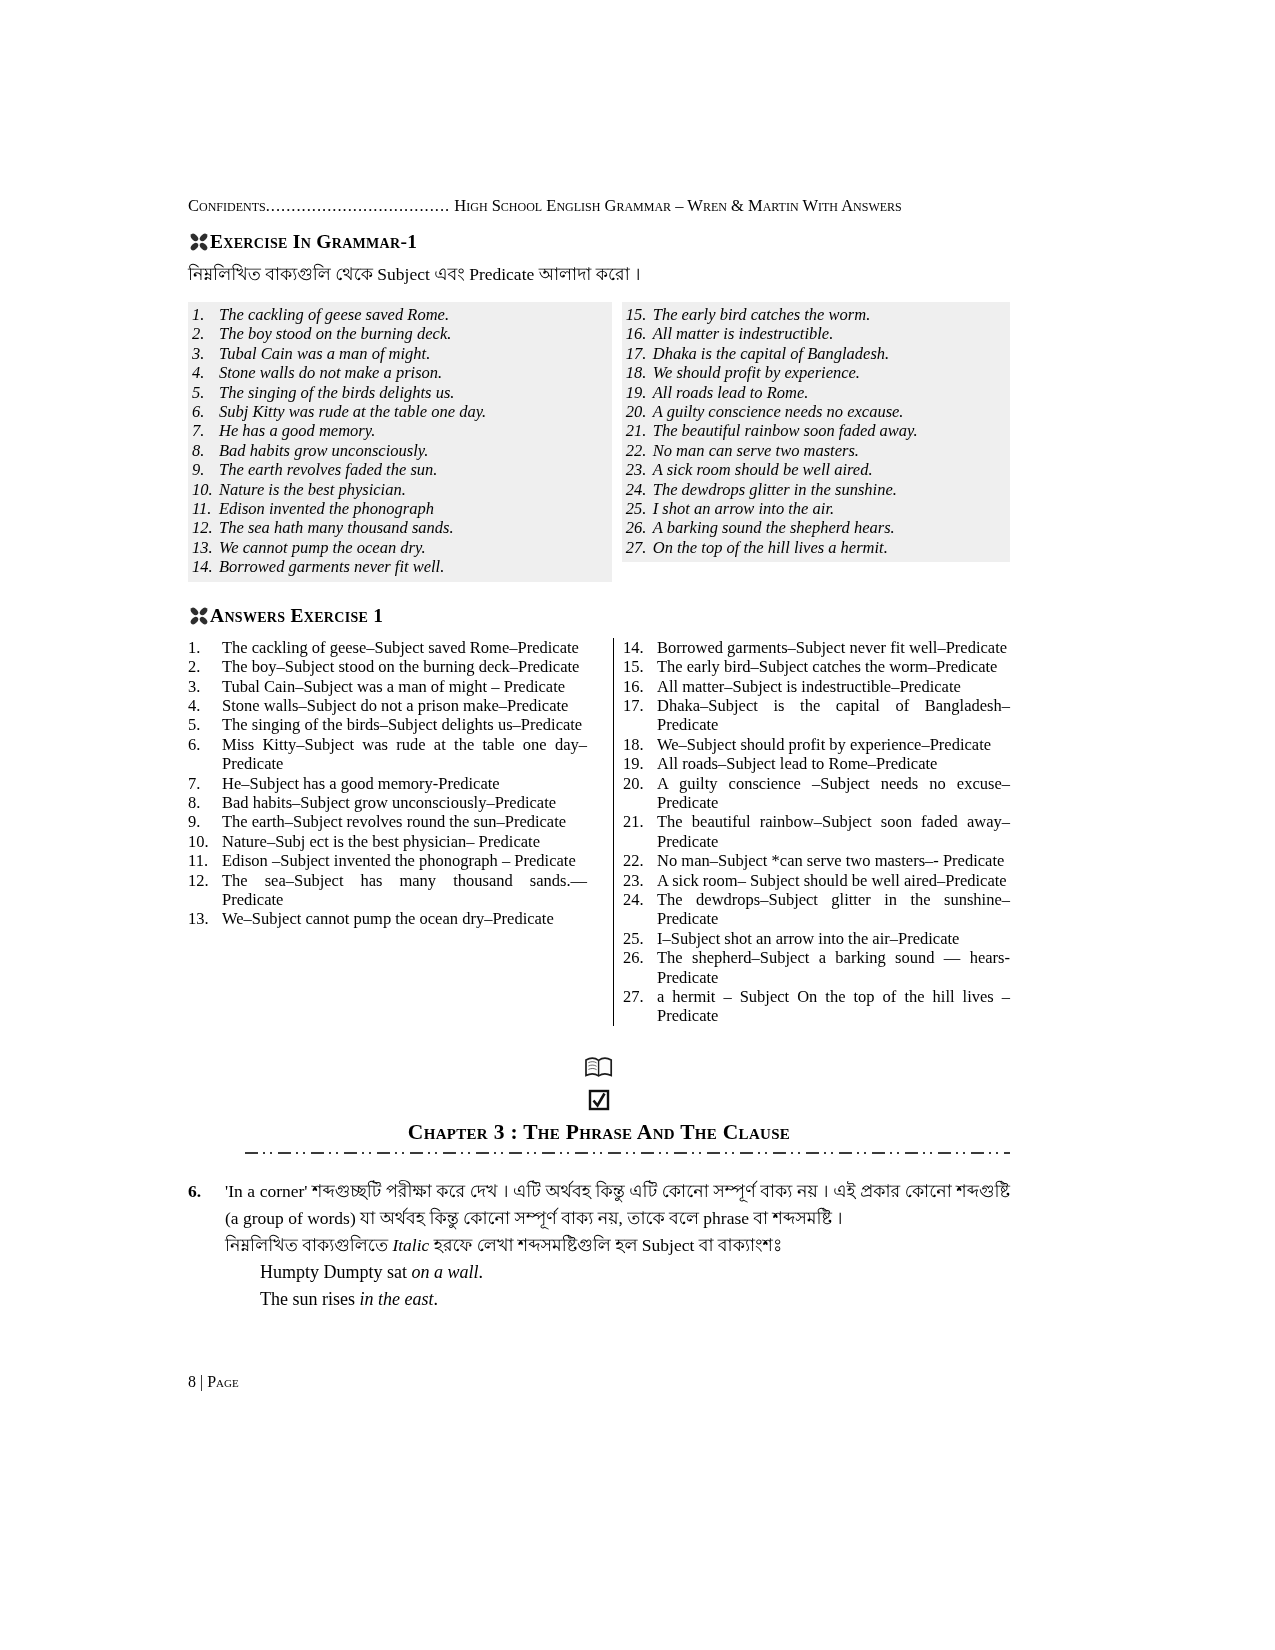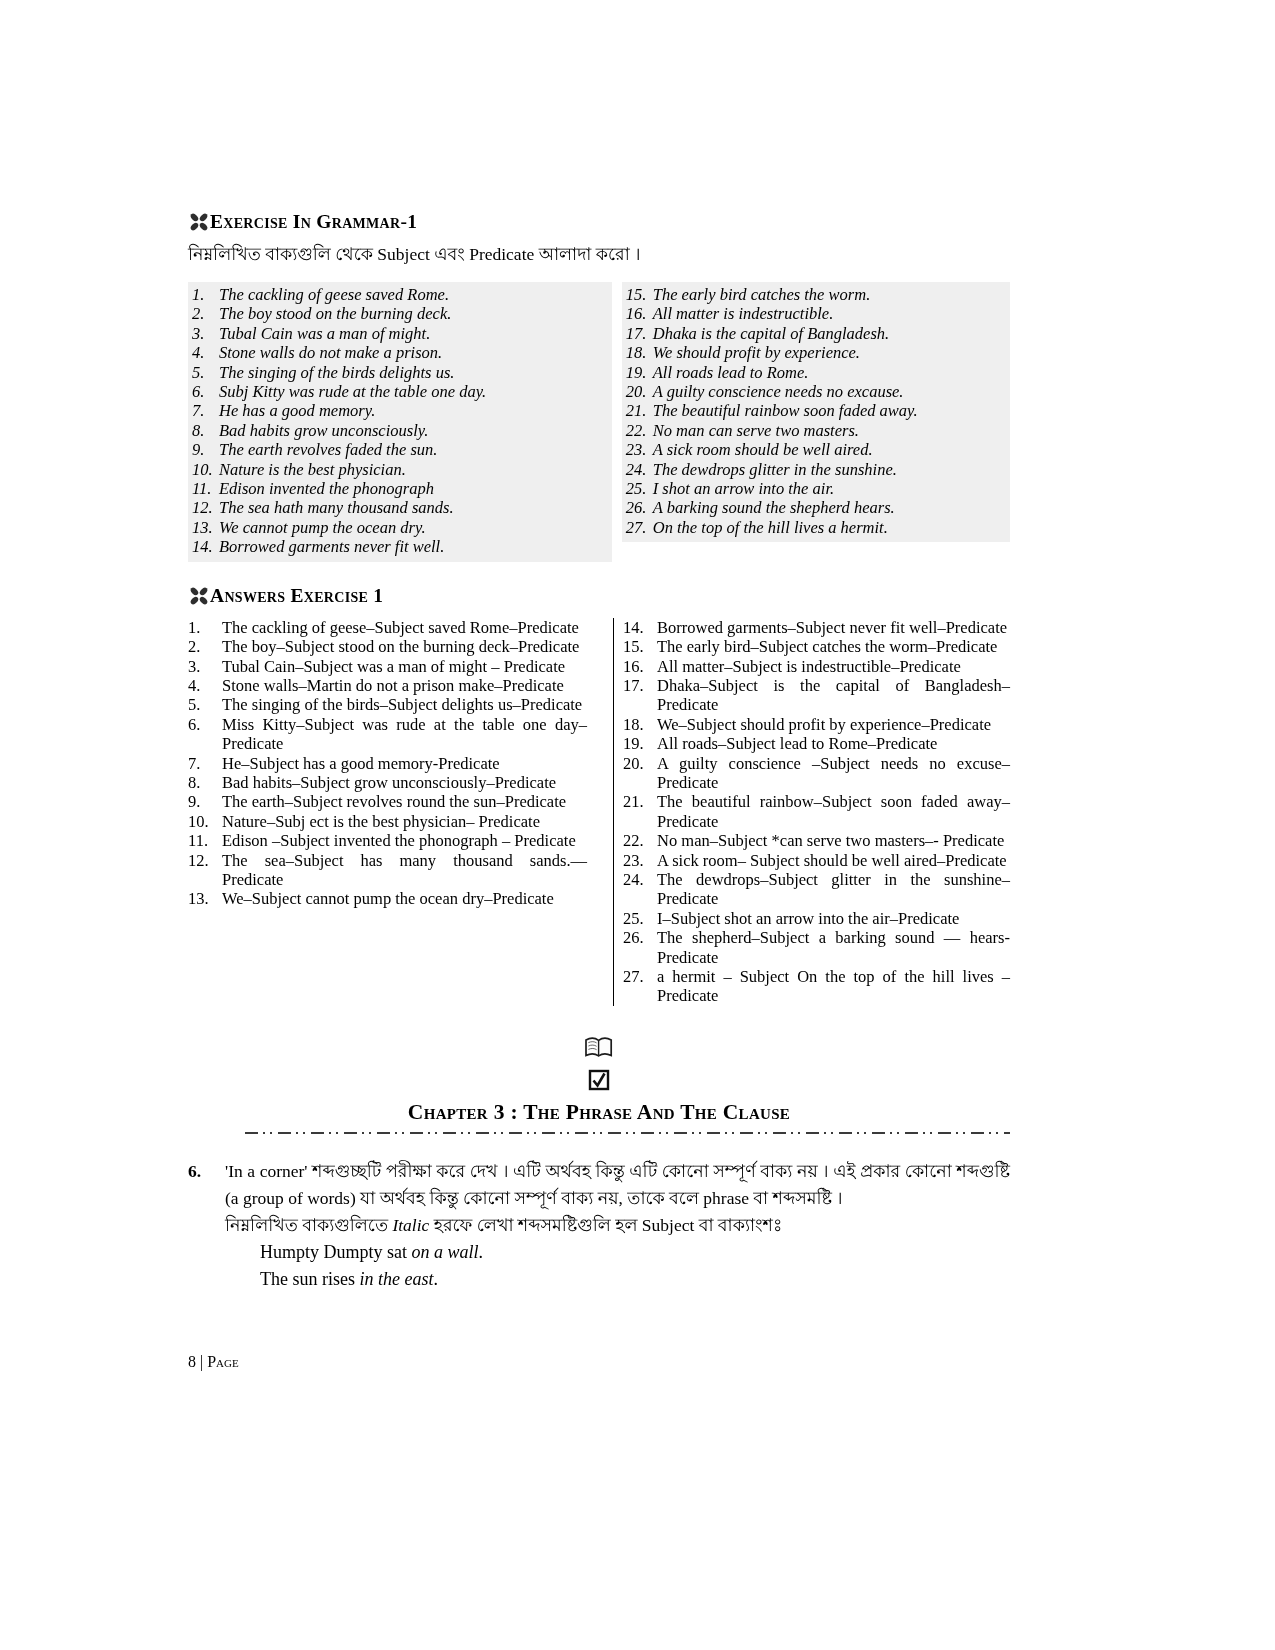--- a/index.html
+++ b/index.html
@@ -54,20 +54,26 @@
 
   .footer{margin-top:60px;text-align:left;font-size:16px;font-variant:small-caps;}
 
   .ico{flex:0 0 auto;}
 </style>
 </head>
 <body>
 
 <div class="content">
 
+  <div class="hdr">
+    <span class="sc">Confidents</span>
+      <span class="dots">....................................</span>
+      <span>&nbsp;</span>
+    <span class="sc">High School English Grammar – Wren &amp; Martin With Answers</span>
+  </div>
 
   <div class="sec-head">
     <svg class="flower ico" viewBox="0 0 24 24">
       <g fill="#2e2e2e" transform="rotate(45 12 12)">
         <ellipse cx="12" cy="5" rx="3.1" ry="4.8"></ellipse>
         <ellipse cx="12" cy="19" rx="3.1" ry="4.8"></ellipse>
         <ellipse cx="5" cy="12" rx="4.8" ry="3.1"></ellipse>
         <ellipse cx="19" cy="12" rx="4.8" ry="3.1"></ellipse>
       </g>
       <circle cx="12" cy="12" r="1.6" fill="#fff"></circle>
@@ -245,21 +251,21 @@
           <span class="t">The boy–Subject stood on the burning deck–Predicate</span>
         </div>
 
         <div class="ans-item">
           <span class="n">3.</span>
           <span class="t">Tubal Cain–Subject was a man of might – Predicate</span>
         </div>
 
         <div class="ans-item">
           <span class="n">4.</span>
-          <span class="t">Stone walls–Martin do not a prison make–Predicate</span>
+          <span class="t">Stone walls–Subject do not a prison make–Predicate</span>
         </div>
 
         <div class="ans-item">
           <span class="n">5.</span>
           <span class="t">The singing of the birds–Subject delights us–Predicate</span>
         </div>
 
         <div class="ans-item">
           <span class="n">6.</span>
           <span class="t">Miss Kitty–Subject was rude at the table one day–Predicate</span>

